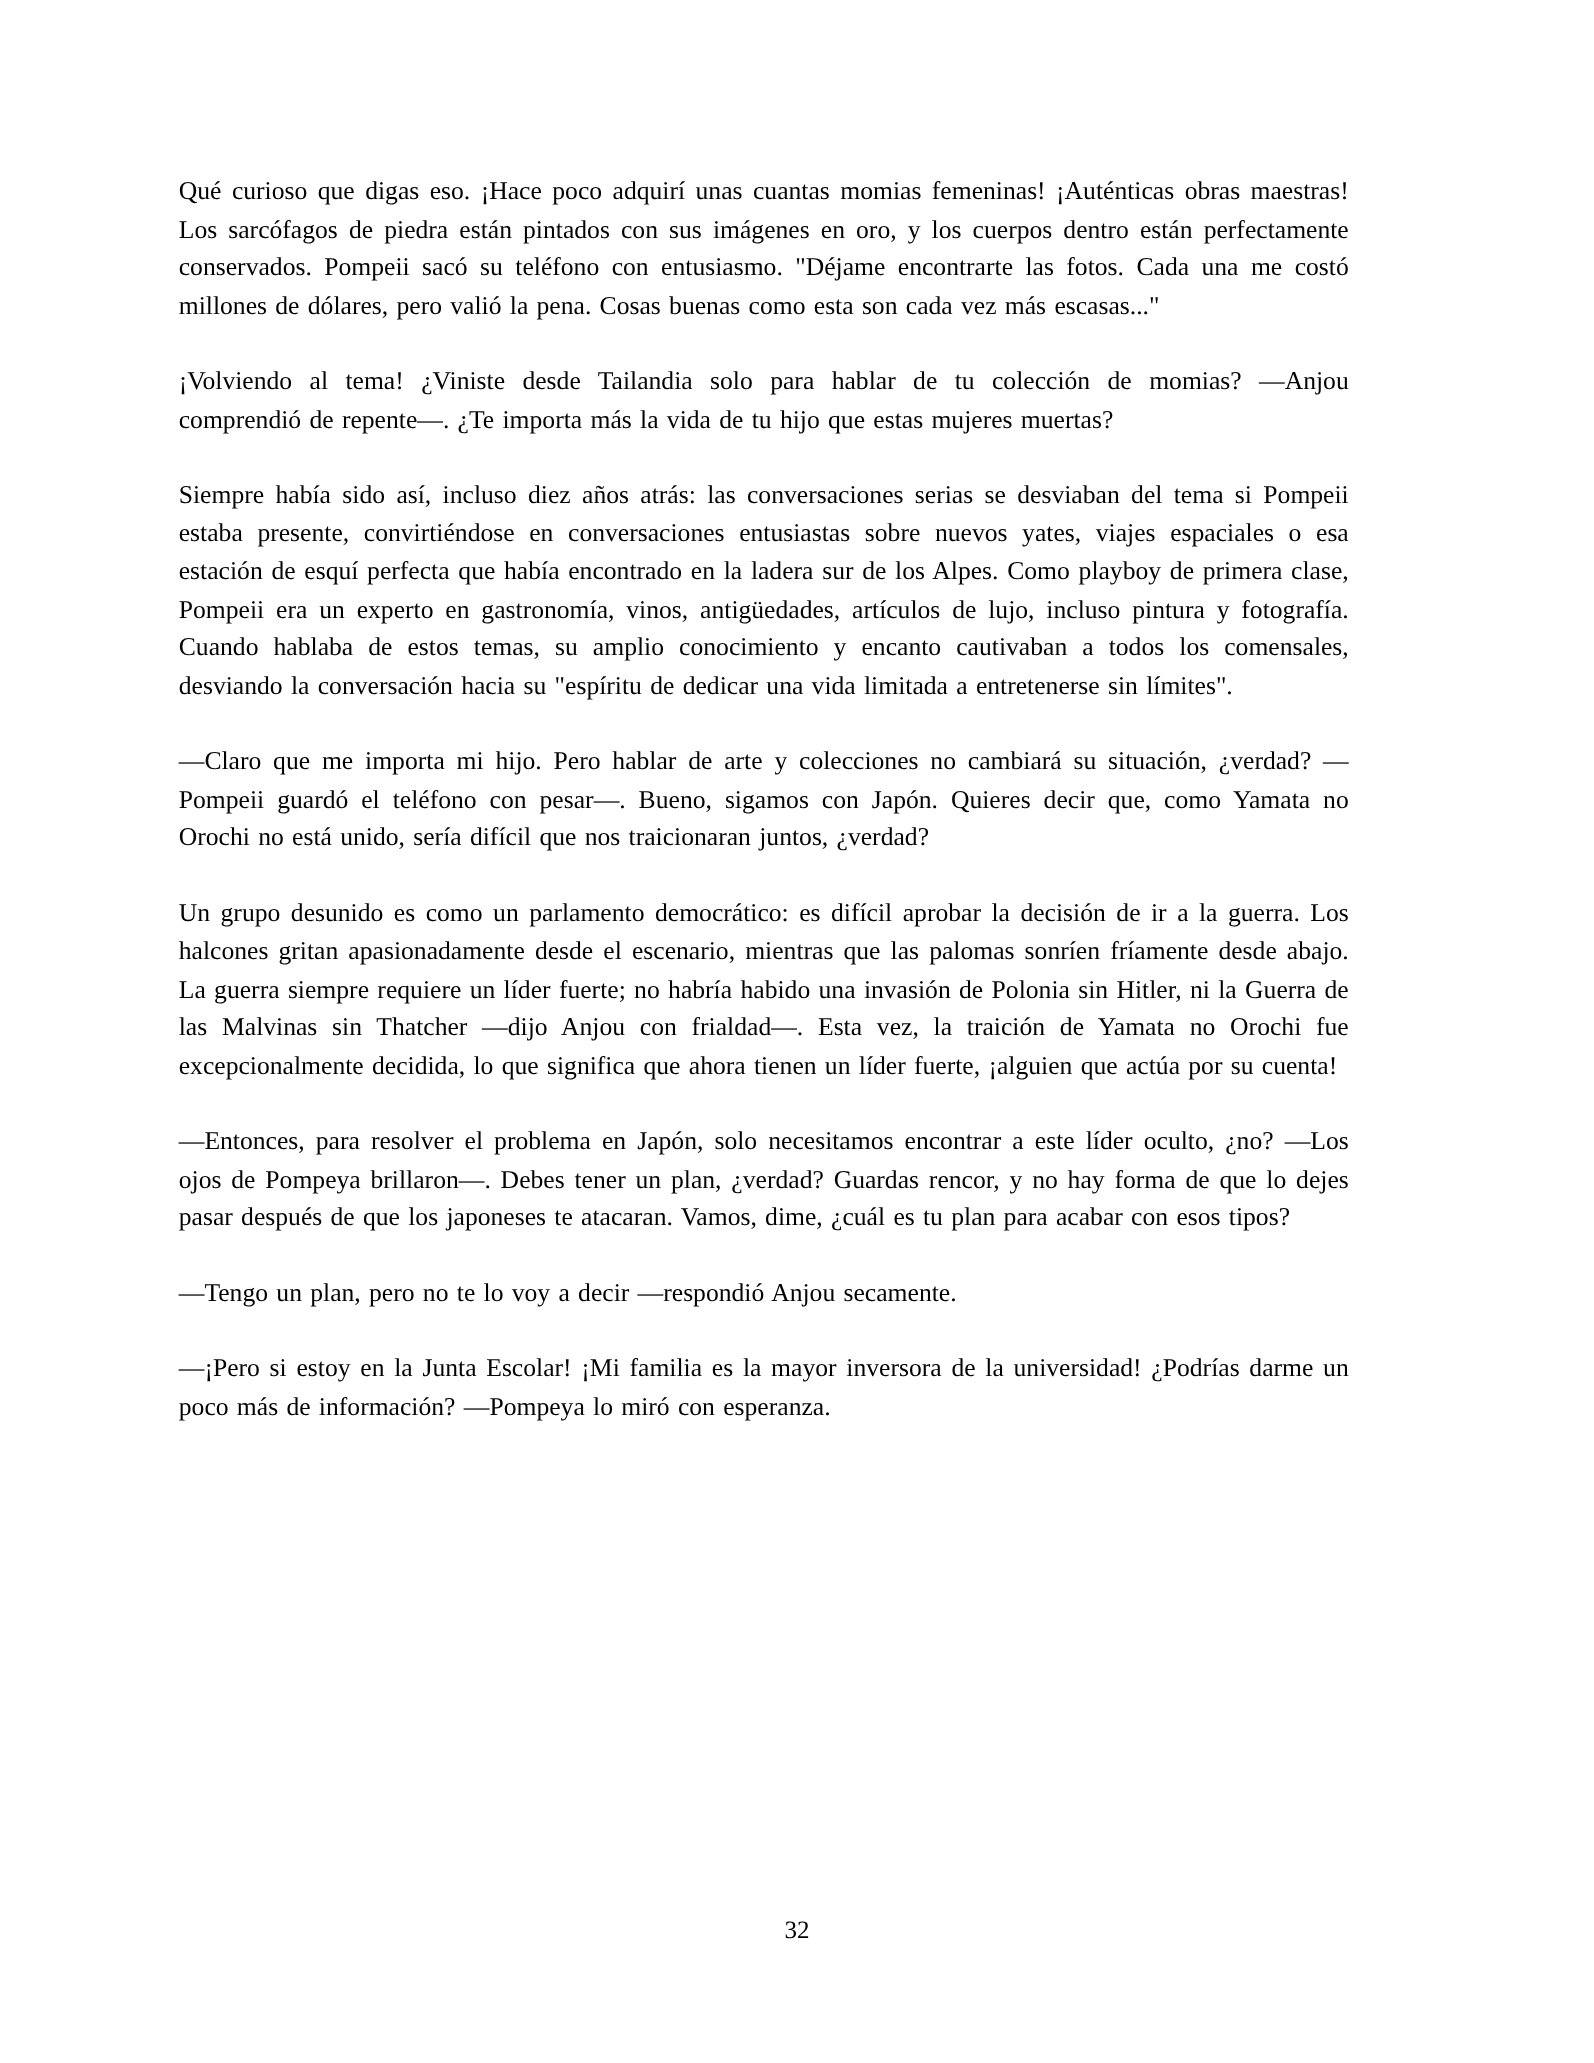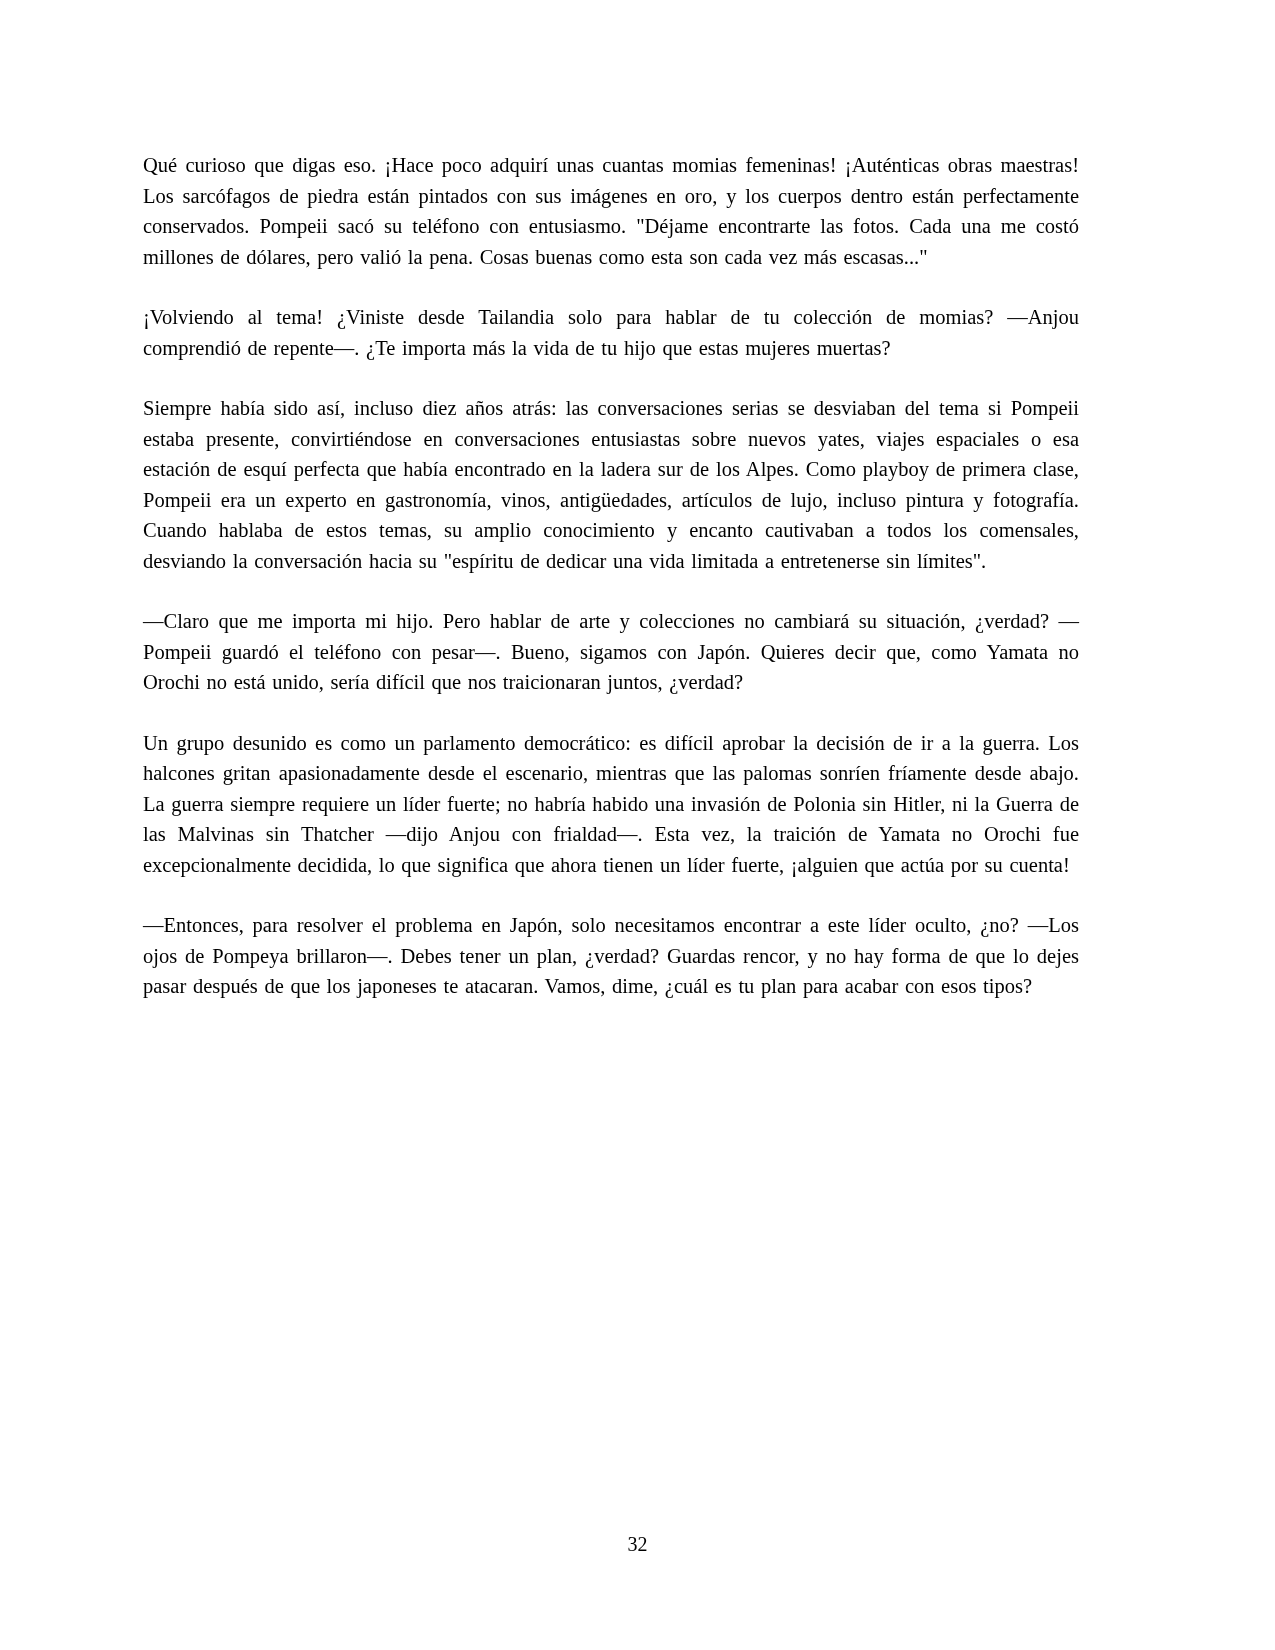--- a/index.html
+++ b/index.html
@@ -21,21 +21,21 @@
     position: absolute;
     left: 143px;
     top: 138px;
     width: 936px;
   }
   .para {
     font-size: 20.5px;
     line-height: 30.5px;
     text-align: justify;
     text-justify: inter-word;
-    margin: 12px 0 30px 0;
+    margin: 0 0 30px 0;
     word-spacing: 1.5px;
   }
   .page-number {
     position: absolute;
     left: 0;
     right: 0;
     top: 1532px;
     text-align: center;
     font-size: 20px;
     line-height: 24px;
@@ -45,15 +45,17 @@
 <body>
 
 <div class="page">
   <div class="content">
     <p class="para">Qué curioso que digas eso. ¡Hace poco adquirí unas cuantas momias femeninas! ¡Auténticas obras maestras! Los sarcófagos de piedra están pintados con sus imágenes en oro, y los cuerpos dentro están perfectamente conservados. Pompeii sacó su teléfono con entusiasmo. "Déjame encontrarte las fotos. Cada una me costó millones de dólares, pero valió la pena. Cosas buenas como esta son cada vez más escasas..."</p>
     <p class="para">¡Volviendo al tema! ¿Viniste desde Tailandia solo para hablar de tu colección de momias? —Anjou comprendió de repente—. ¿Te importa más la vida de tu hijo que estas mujeres muertas?</p>
     <p class="para">Siempre había sido así, incluso diez años atrás: las conversaciones serias se desviaban del tema si Pompeii estaba presente, convirtiéndose en conversaciones entusiastas sobre nuevos yates, viajes espaciales o esa estación de esquí perfecta que había encontrado en la ladera sur de los Alpes. Como playboy de primera clase, Pompeii era un experto en gastronomía, vinos, antigüedades, artículos de lujo, incluso pintura y fotografía. Cuando hablaba de estos temas, su amplio conocimiento y encanto cautivaban a todos los comensales, desviando la conversación hacia su "espíritu de dedicar una vida limitada a entretenerse sin límites".</p>
     <p class="para">—Claro que me importa mi hijo. Pero hablar de arte y colecciones no cambiará su situación, ¿verdad? —Pompeii guardó el teléfono con pesar—. Bueno, sigamos con Japón. Quieres decir que, como Yamata no Orochi no está unido, sería difícil que nos traicionaran juntos, ¿verdad?</p>
     <p class="para">Un grupo desunido es como un parlamento democrático: es difícil aprobar la decisión de ir a la guerra. Los halcones gritan apasionadamente desde el escenario, mientras que las palomas sonríen fríamente desde abajo. La guerra siempre requiere un líder fuerte; no habría habido una invasión de Polonia sin Hitler, ni la Guerra de las Malvinas sin Thatcher —dijo Anjou con frialdad—. Esta vez, la traición de Yamata no Orochi fue excepcionalmente decidida, lo que significa que ahora tienen un líder fuerte, ¡alguien que actúa por su cuenta!</p>
     <p class="para">—Entonces, para resolver el problema en Japón, solo necesitamos encontrar a este líder oculto, ¿no? —Los ojos de Pompeya brillaron—. Debes tener un plan, ¿verdad? Guardas rencor, y no hay forma de que lo dejes pasar después de que los japoneses te atacaran. Vamos, dime, ¿cuál es tu plan para acabar con esos tipos?</p>
+    <p class="para">—Tengo un plan, pero no te lo voy a decir —respondió Anjou secamente.</p>
+    <p class="para">—¡Pero si estoy en la Junta Escolar! ¡Mi familia es la mayor inversora de la universidad! ¿Podrías darme un poco más de información? —Pompeya lo miró con esperanza.</p>
   </div>
   <div class="page-number">32</div>
 </div>
 
 </body></html>

